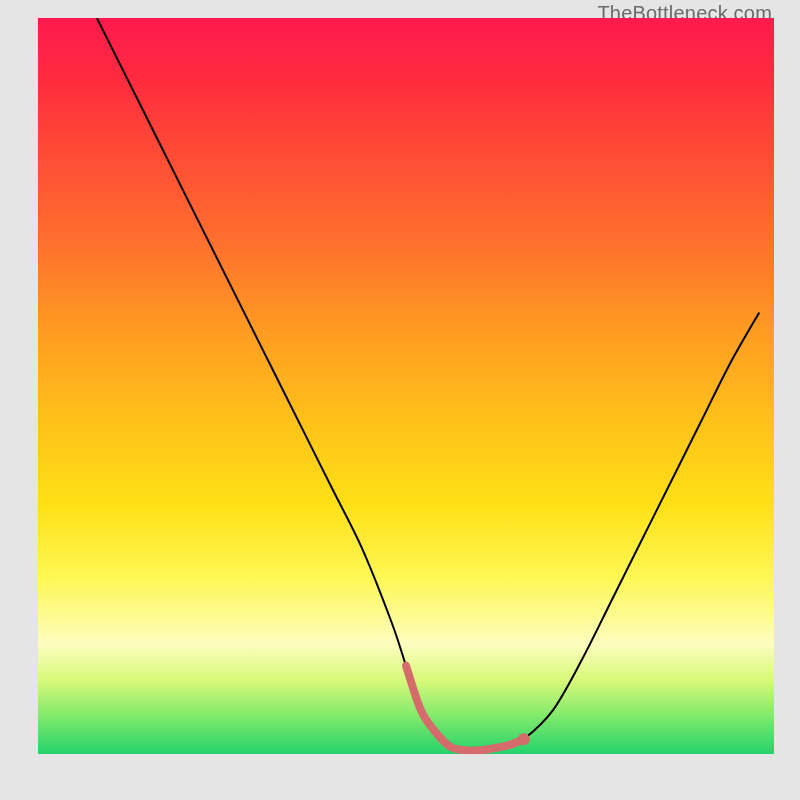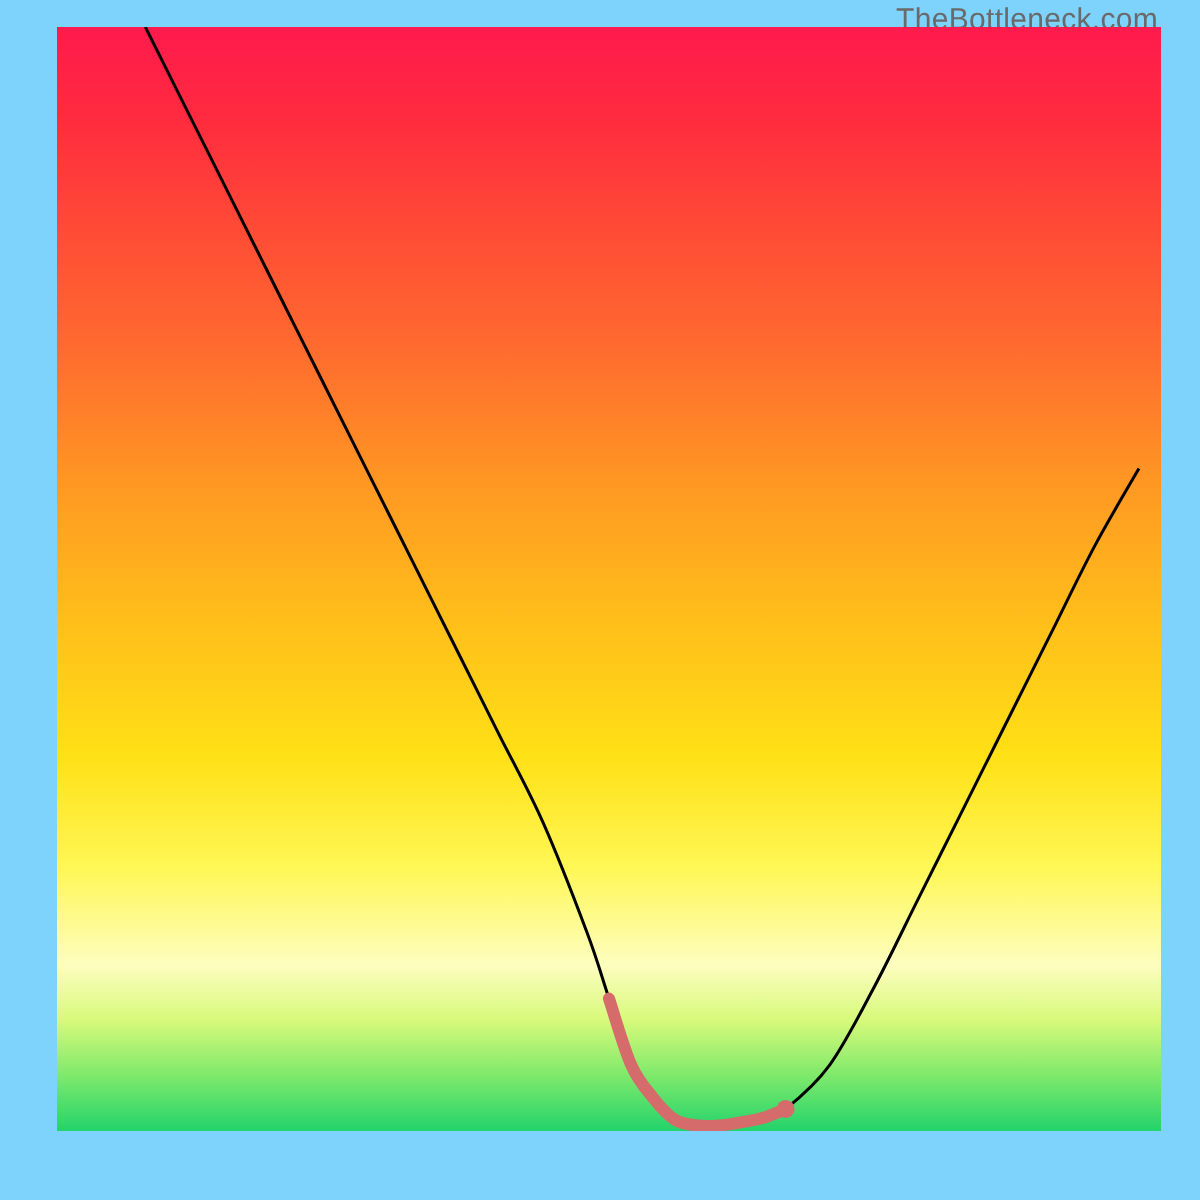--- a/index.html
+++ b/index.html
@@ -8,21 +8,21 @@
     width: 800px;
     height: 800px;
     overflow: hidden;
     background: #000;
     font-family: Arial, Helvetica, sans-serif;
   }
   .frame {
     position: relative;
     width: 800px;
     height: 800px;
-    background: #7dd3fc;
+    background: #e5e5e5;
   }
   .plot-area {
     position: absolute;
     left: 38px;
     top: 18px;
     width: 736px;
     height: 736px;
     overflow: hidden;
   }
   .gradient {

